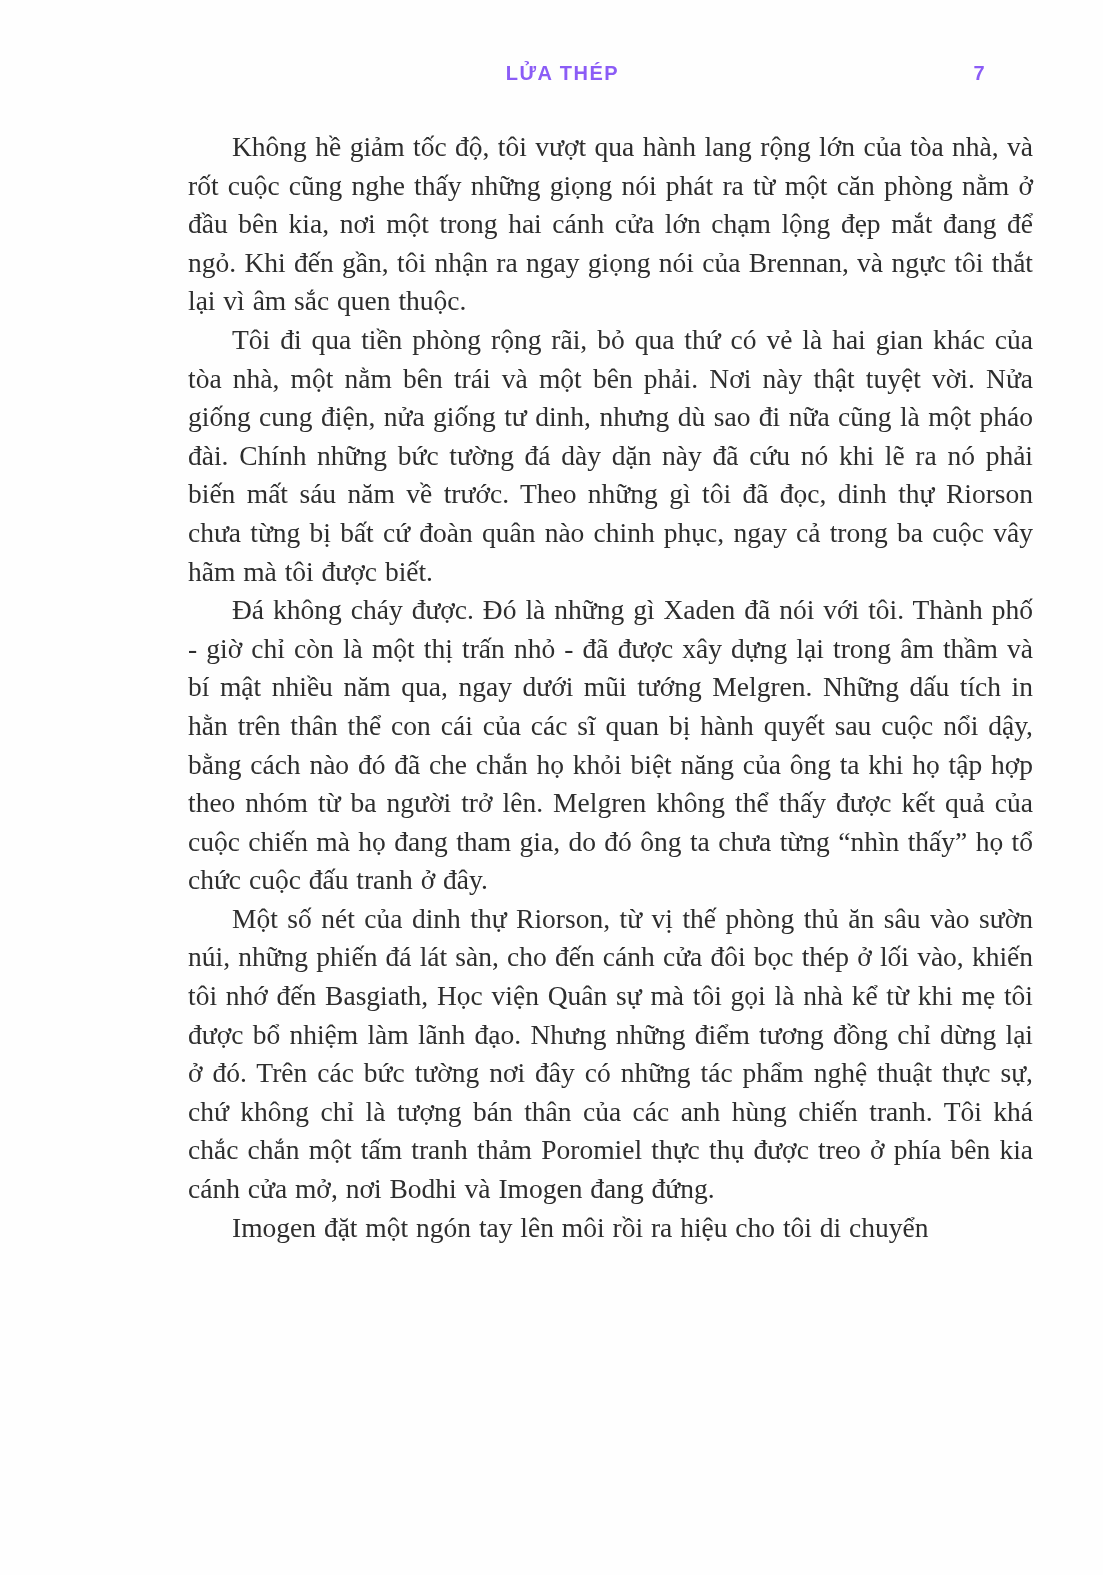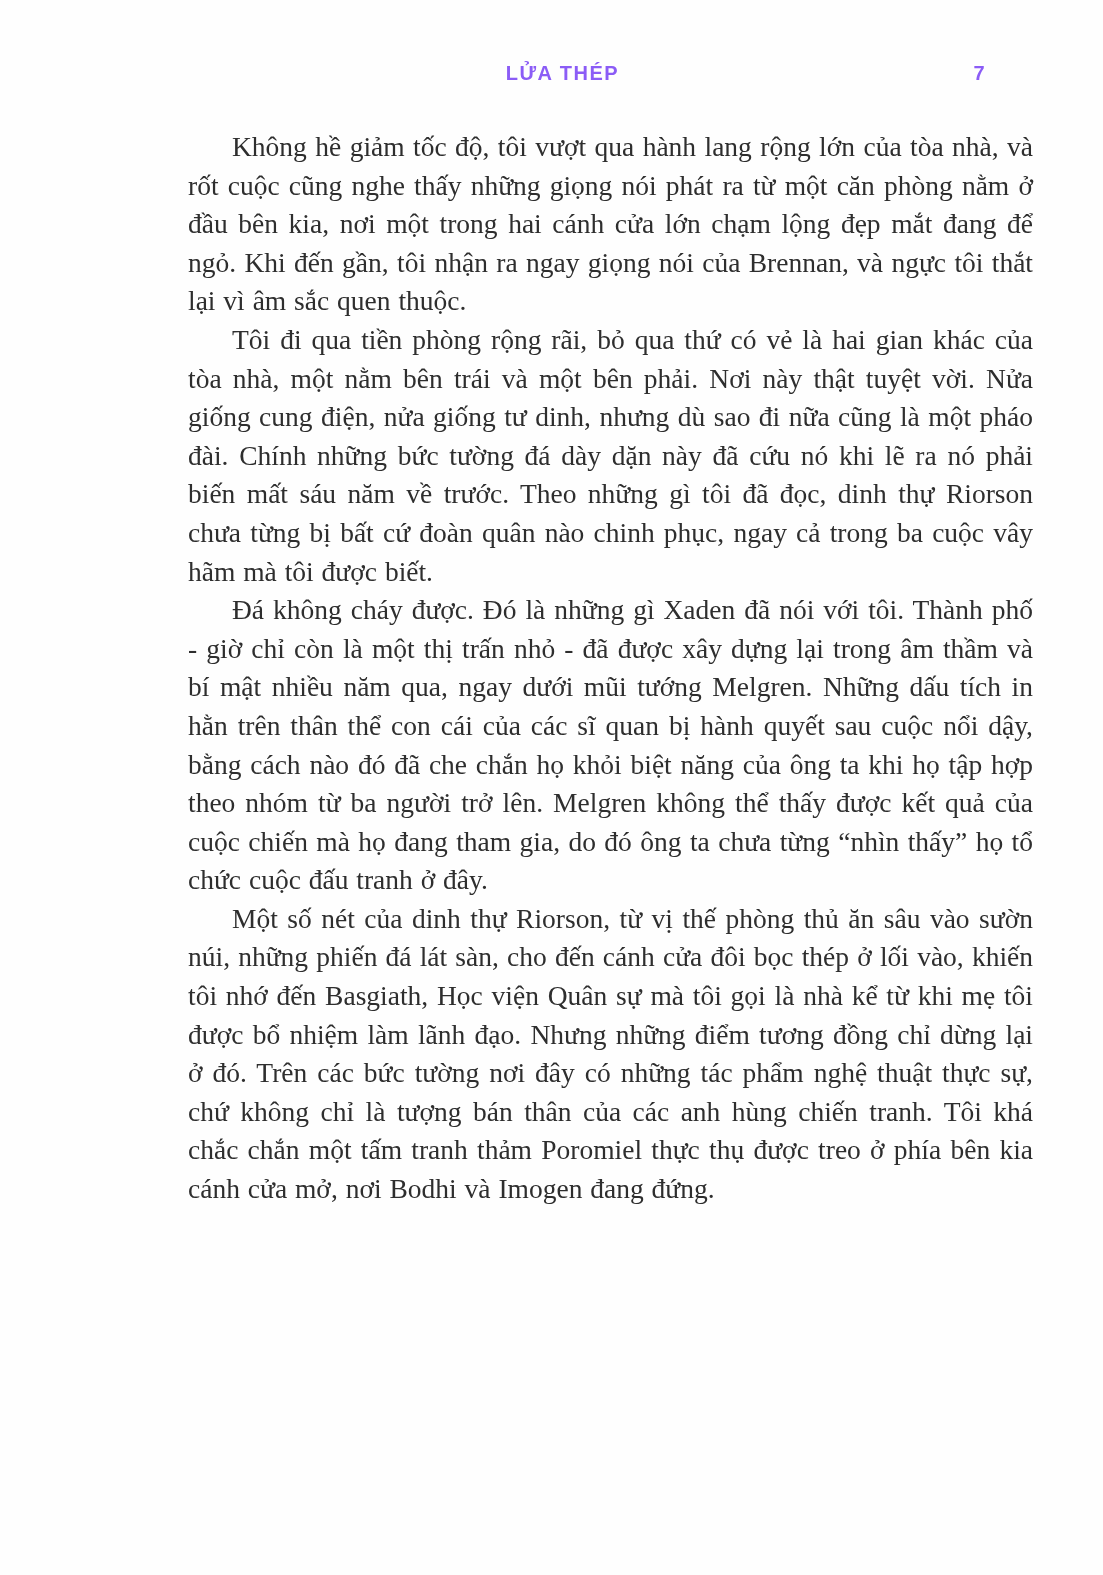--- a/index.html
+++ b/index.html
@@ -65,15 +65,16 @@
   <div class="running-head">
     <span class="book-title">LỬA THÉP</span>
     <span class="page-number">7</span>
   </div>
 
   <div class="body-text">
     <p>Không hề giảm tốc độ, tôi vượt qua hành lang rộng lớn của tòa nhà, và rốt cuộc cũng nghe thấy những giọng nói phát ra từ một căn phòng nằm ở đầu bên kia, nơi một trong hai cánh cửa lớn chạm lộng đẹp mắt đang để ngỏ. Khi đến gần, tôi nhận ra ngay giọng nói của Brennan, và ngực tôi thắt lại vì âm sắc quen thuộc.</p>
     <p>Tôi đi qua tiền phòng rộng rãi, bỏ qua thứ có vẻ là hai gian khác của tòa nhà, một nằm bên trái và một bên phải. Nơi này thật tuyệt vời. Nửa giống cung điện, nửa giống tư dinh, nhưng dù sao đi nữa cũng là một pháo đài. Chính những bức tường đá dày dặn này đã cứu nó khi lẽ ra nó phải biến mất sáu năm về trước. Theo những gì tôi đã đọc, dinh thự Riorson chưa từng bị bất cứ đoàn quân nào chinh phục, ngay cả trong ba cuộc vây hãm mà tôi được biết.</p>
     <p>Đá không cháy được. Đó là những gì Xaden đã nói với tôi. Thành phố - giờ chỉ còn là một thị trấn nhỏ - đã được xây dựng lại trong âm thầm và bí mật nhiều năm qua, ngay dưới mũi tướng Melgren. Những dấu tích in hằn trên thân thể con cái của các sĩ quan bị hành quyết sau cuộc nổi dậy, bằng cách nào đó đã che chắn họ khỏi biệt năng của ông ta khi họ tập hợp theo nhóm từ ba người trở lên. Melgren không thể thấy được kết quả của cuộc chiến mà họ đang tham gia, do đó ông ta chưa từng “nhìn thấy” họ tổ chức cuộc đấu tranh ở đây.</p>
     <p>Một số nét của dinh thự Riorson, từ vị thế phòng thủ ăn sâu vào sườn núi, những phiến đá lát sàn, cho đến cánh cửa đôi bọc thép ở lối vào, khiến tôi nhớ đến Basgiath, Học viện Quân sự mà tôi gọi là nhà kể từ khi mẹ tôi được bổ nhiệm làm lãnh đạo. Nhưng những điểm tương đồng chỉ dừng lại ở đó. Trên các bức tường nơi đây có những tác phẩm nghệ thuật thực sự, chứ không chỉ là tượng bán thân của các anh hùng chiến tranh. Tôi khá chắc chắn một tấm tranh thảm Poromiel thực thụ được treo ở phía bên kia cánh cửa mở, nơi Bodhi và Imogen đang đứng.</p>
+    <p>Imogen đặt một ngón tay lên môi rồi ra hiệu cho tôi di chuyển</p>
   </div>
 
 </div>
 
 </body></html>

